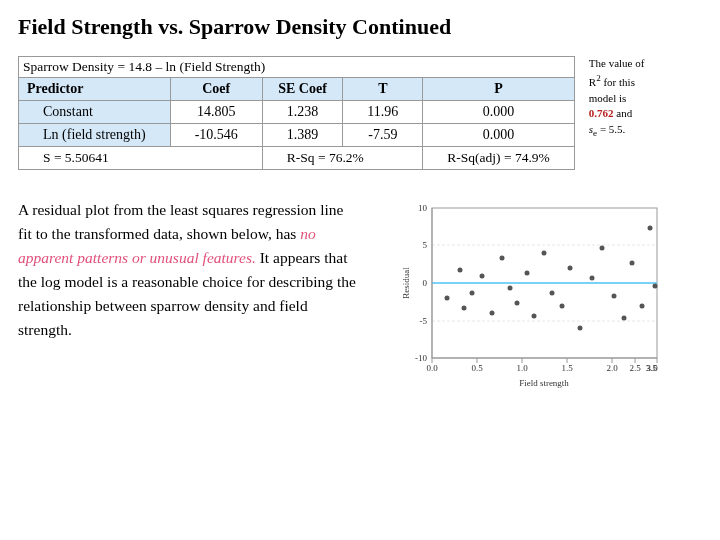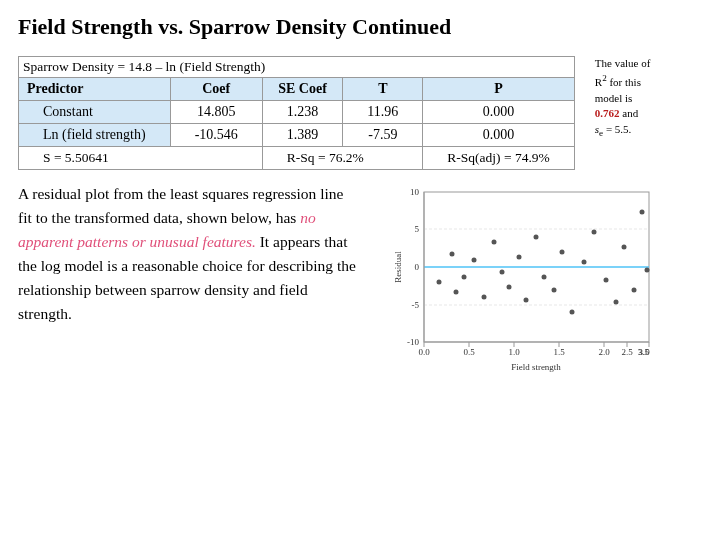--- a/index.html
+++ b/index.html
@@ -20,21 +20,21 @@
     }
     .page-title {
       font-size: 22px;
       font-weight: bold;
       color: #000;
       margin-bottom: 6px;
     }
     .top-section {
       display: flex;
       flex-direction: row;
-      gap: 20px;
+      gap: 14px;
       align-items: flex-start;
     }
     .table-container {
       flex: 0 0 auto;
     }
     table {
       border-collapse: collapse;
       font-size: 14px;
     }
     table caption {
@@ -87,23 +87,23 @@
       color: #000;
       max-width: 340px;
     }
     .main-body .pink {
       color: #e0507a;
       font-style: italic;
     }
     .bottom-section {
       display: flex;
       flex-direction: row;
-      gap: 16px;
+      gap: 24px;
       align-items: flex-start;
-      margin-top: 2px;
+      margin-top: 18px;
     }
     .chart-area {
       flex: 0 0 280px;
       height: 190px;
       position: relative;
       margin-left: 10px;
     }
     .chart-area svg {
       width: 280px;
       height: 190px;

